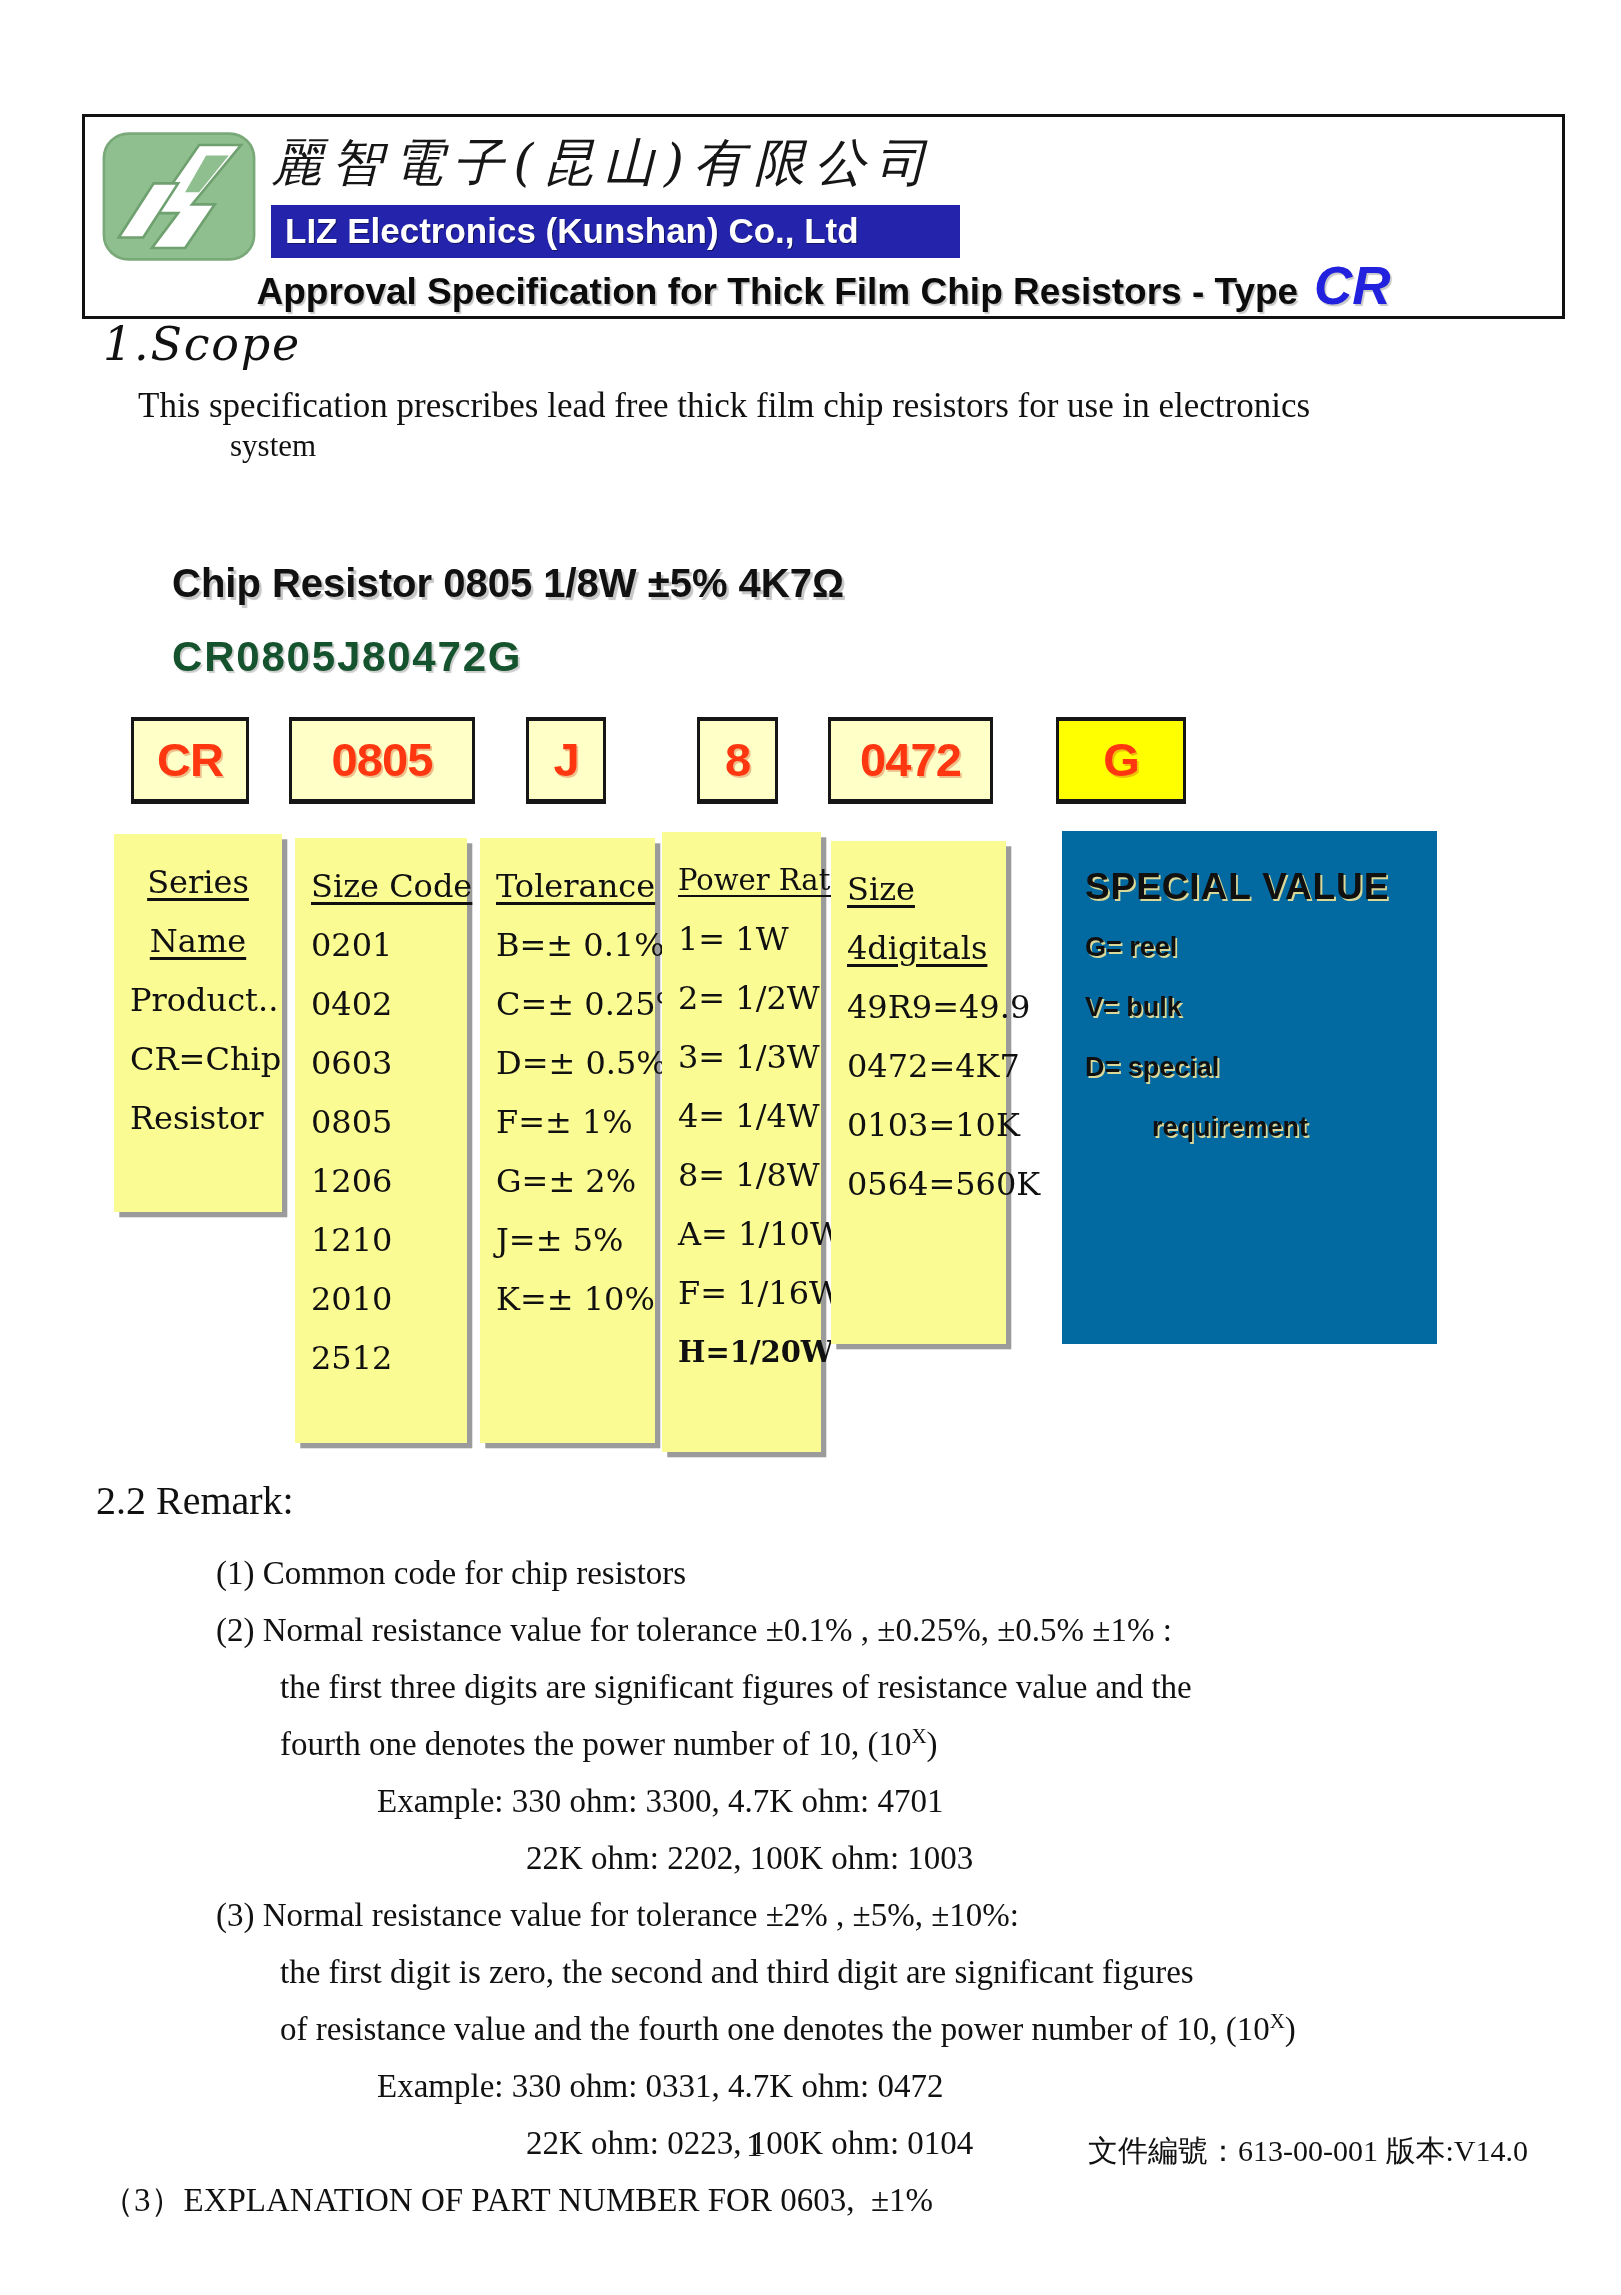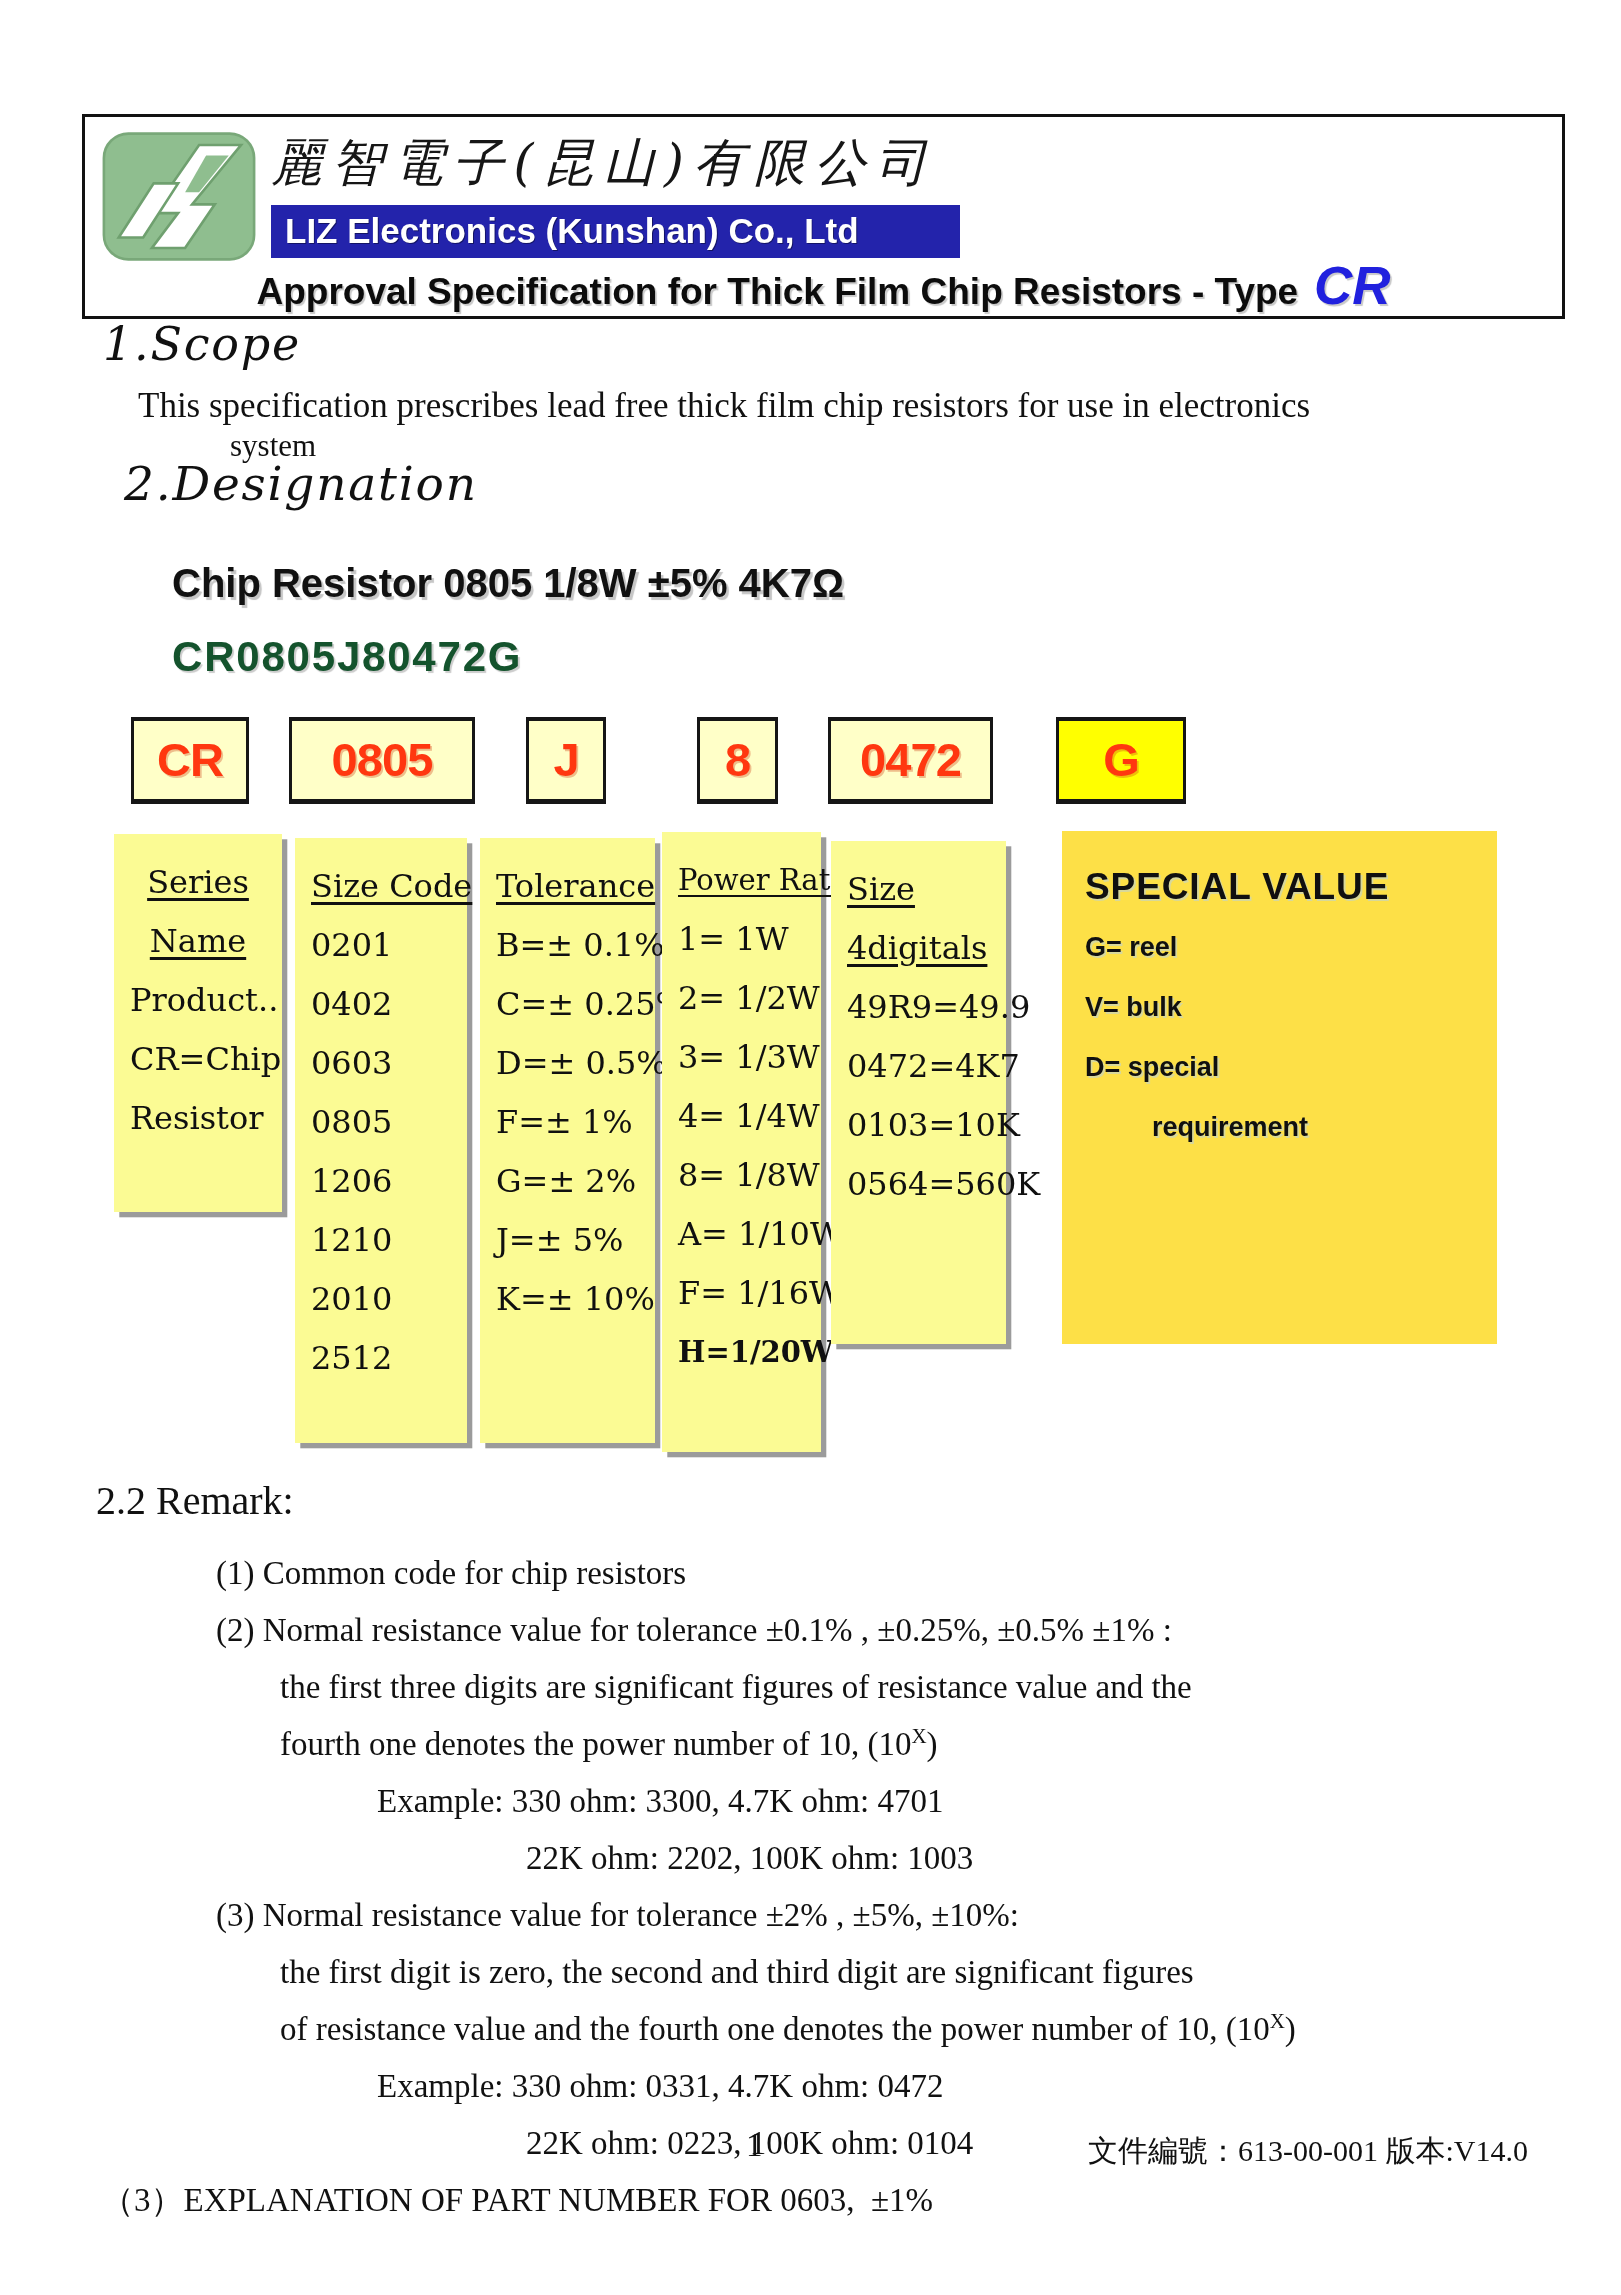--- a/index.html
+++ b/index.html
@@ -86,21 +86,21 @@
   .panel .row.center { text-align:center; padding-left:0; }
 
   .panel-series  { left:114px; top:834px; width:168px; height:378px; }
   .panel-size    { left:295px; top:838px; width:172px; height:605px; }
   .panel-tol     { left:480px; top:838px; width:175px; height:605px; }
   .panel-power   { left:662px; top:832px; width:159px; height:620px; }
   .panel-power .h-row { font-size:29px; }
   .panel-power .bold-row { font-weight:bold; font-size:29px; }
   .panel-value   { left:831px; top:841px; width:175px; height:503px; }
   .panel-special {
-    left:1062px; top:831px; width:435px; height:513px; background:#fde047;
+    left:1062px; top:831px; width:375px; height:513px; background:#0369a1;
     font-family:"Liberation Sans", sans-serif; font-weight:bold; box-shadow:none;
     padding-left:23px; padding-top:24.5px;
   }
   .panel-special .sv-head { font-size:37px; line-height:61px; letter-spacing:0.9px; text-shadow:1.8px 1.8px 0 #d8d89a; }
   .panel-special .row { font-size:27px; line-height:60px; padding-left:0; text-shadow:1.8px 1.8px 0 #d8d89a; }
   .panel-special .row.indent { padding-left:67px; }
 
   
   .remark { position:absolute; left:0; top:1474px; width:1542px; }
   .r-head { margin-left:96px; font-size:40px; line-height:53px; margin-bottom:14px; white-space:pre; }
@@ -133,21 +133,20 @@
     <div class="title-line">
       <span class="title-prefix">Approval Specification for Thick Film Chip Resistors - Type</span>
       <span class="title-type">CR</span>
     </div>
   </div>
 
   <div class="scope-heading">1.Scope</div>
   <div class="scope-line1">This specification prescribes lead free thick film chip resistors for use in electronics</div>
   <div class="scope-line2">system</div>
 
-  <div class="designation-heading">2.Designation</div>
   <div class="chip-title">Chip Resistor 0805 1/8W ±5% 4K7Ω</div>
   <div class="part-number">CR0805J80472G</div>
 
   <div class="code-box box-cr">CR</div>
   <div class="code-box box-size">0805</div>
   <div class="code-box box-tol">J</div>
   <div class="code-box box-pow">8</div>
   <div class="code-box box-val">0472</div>
   <div class="code-box box-spec">G</div>
 

